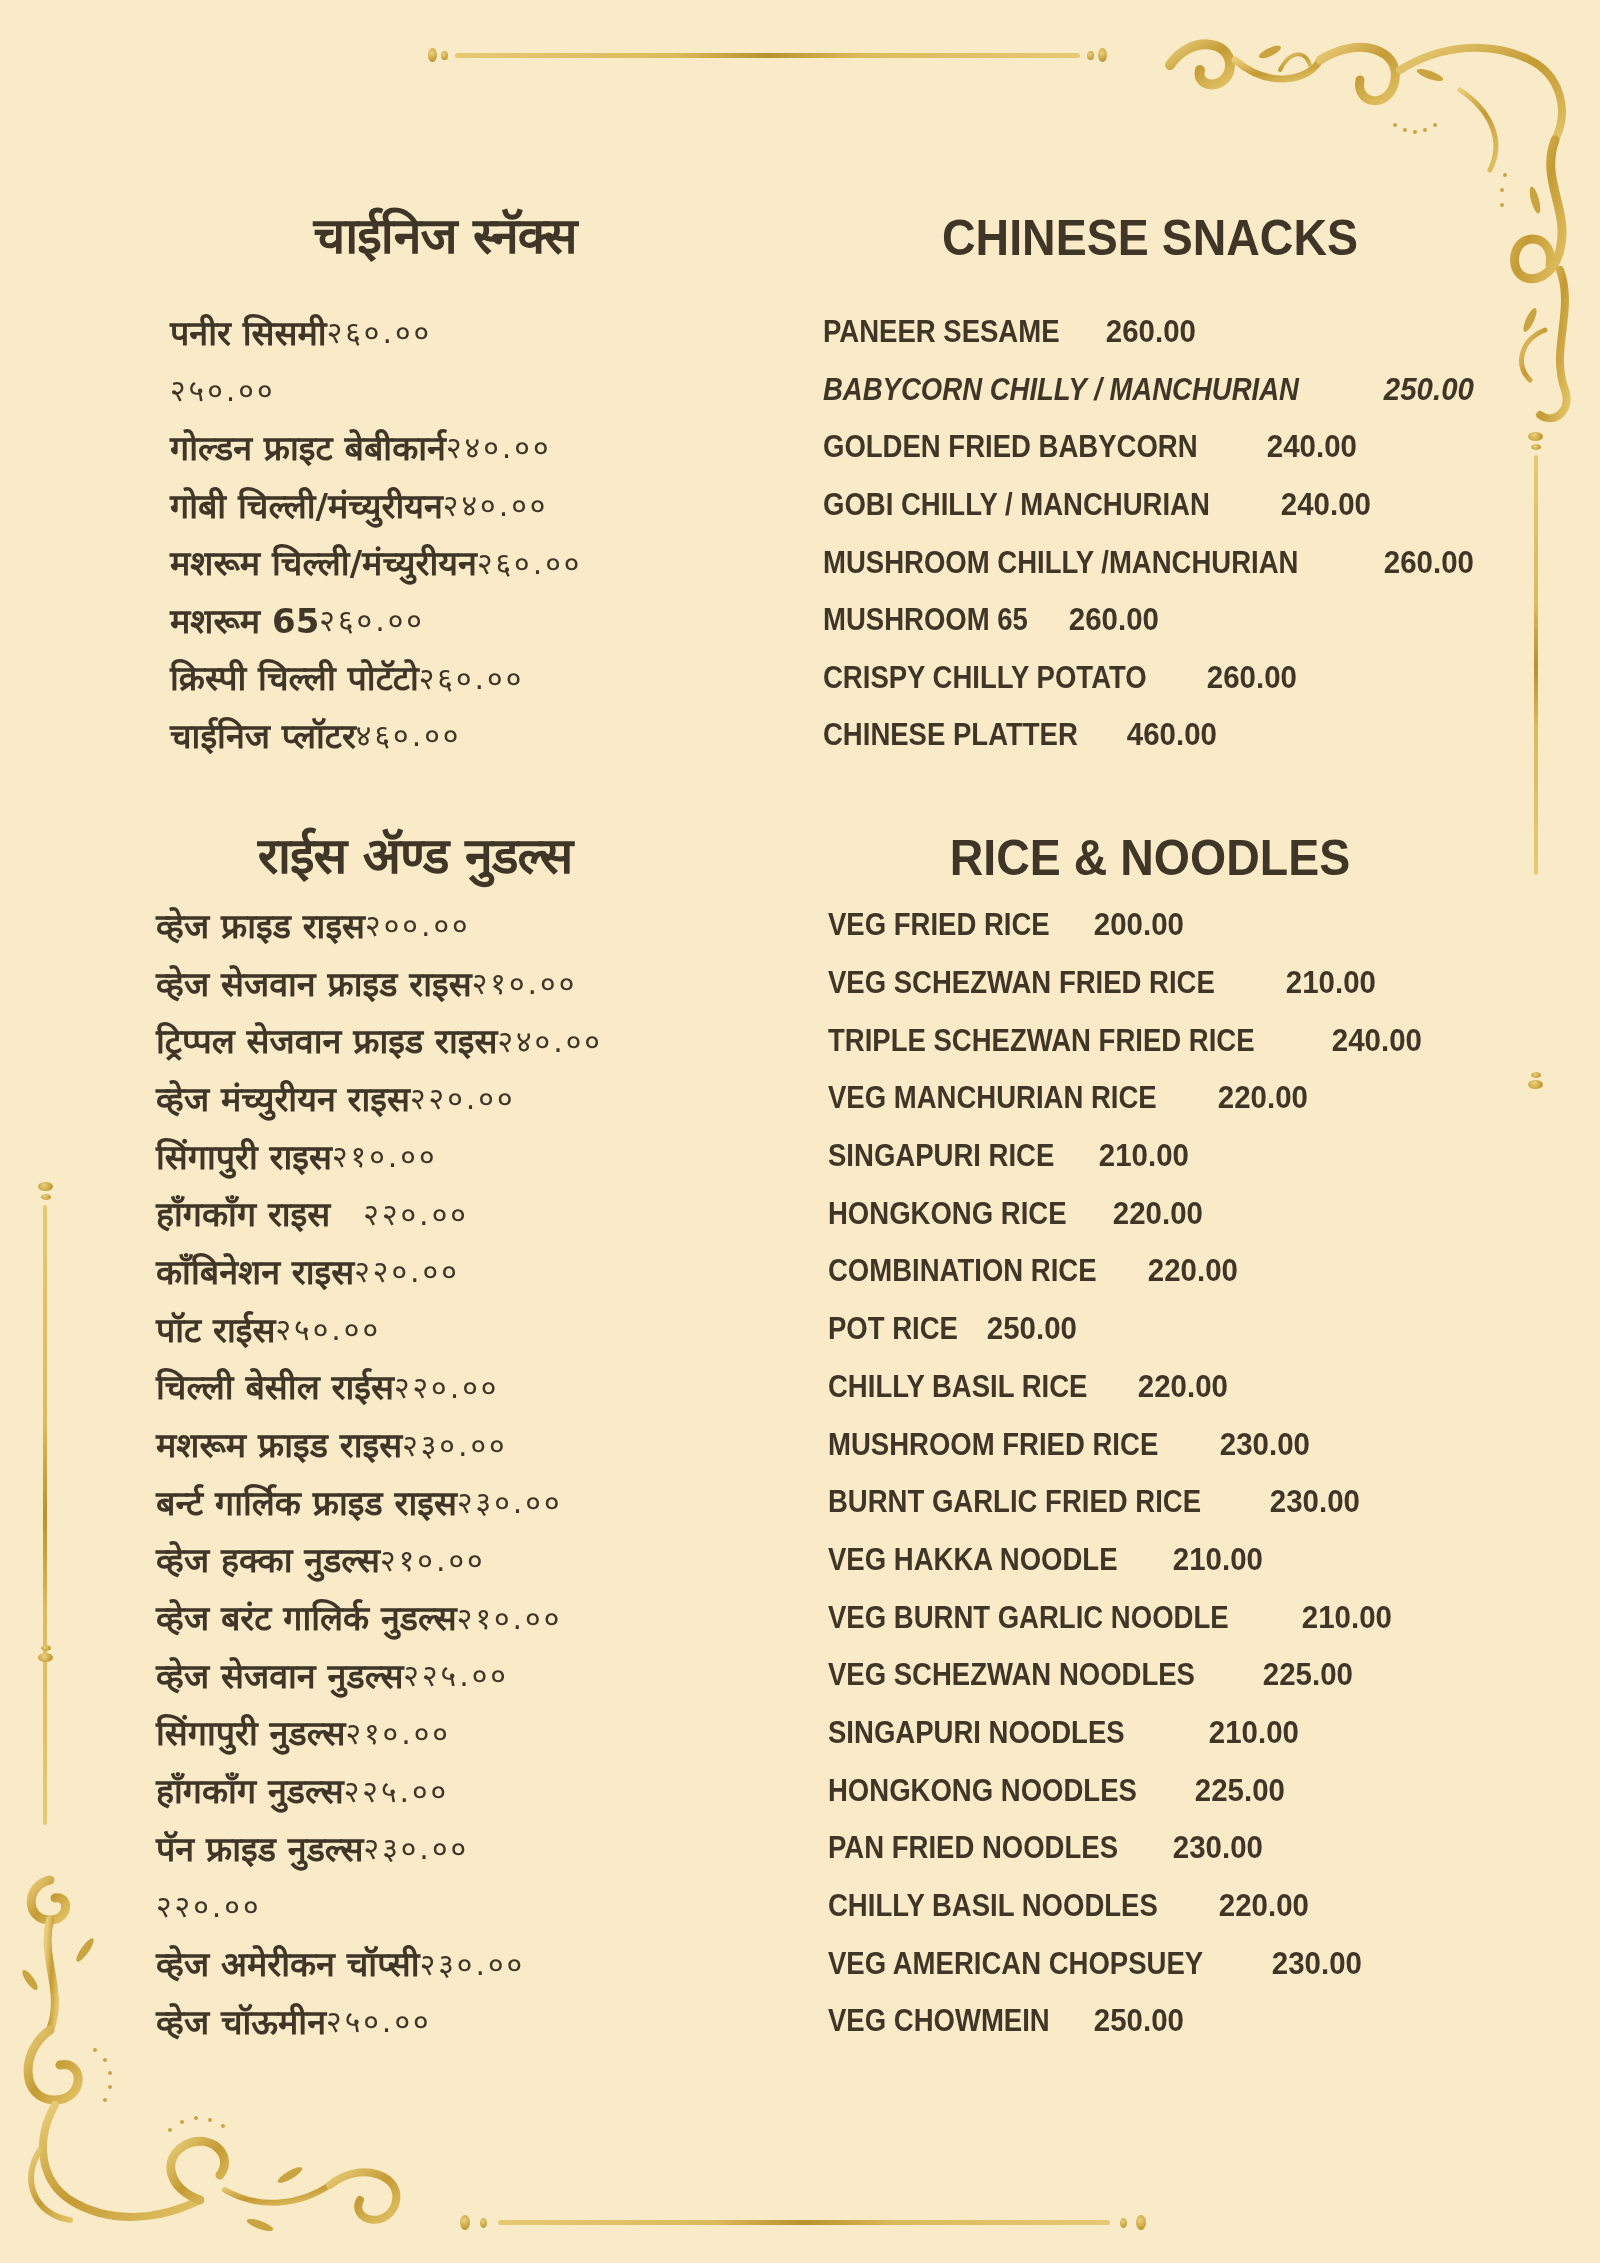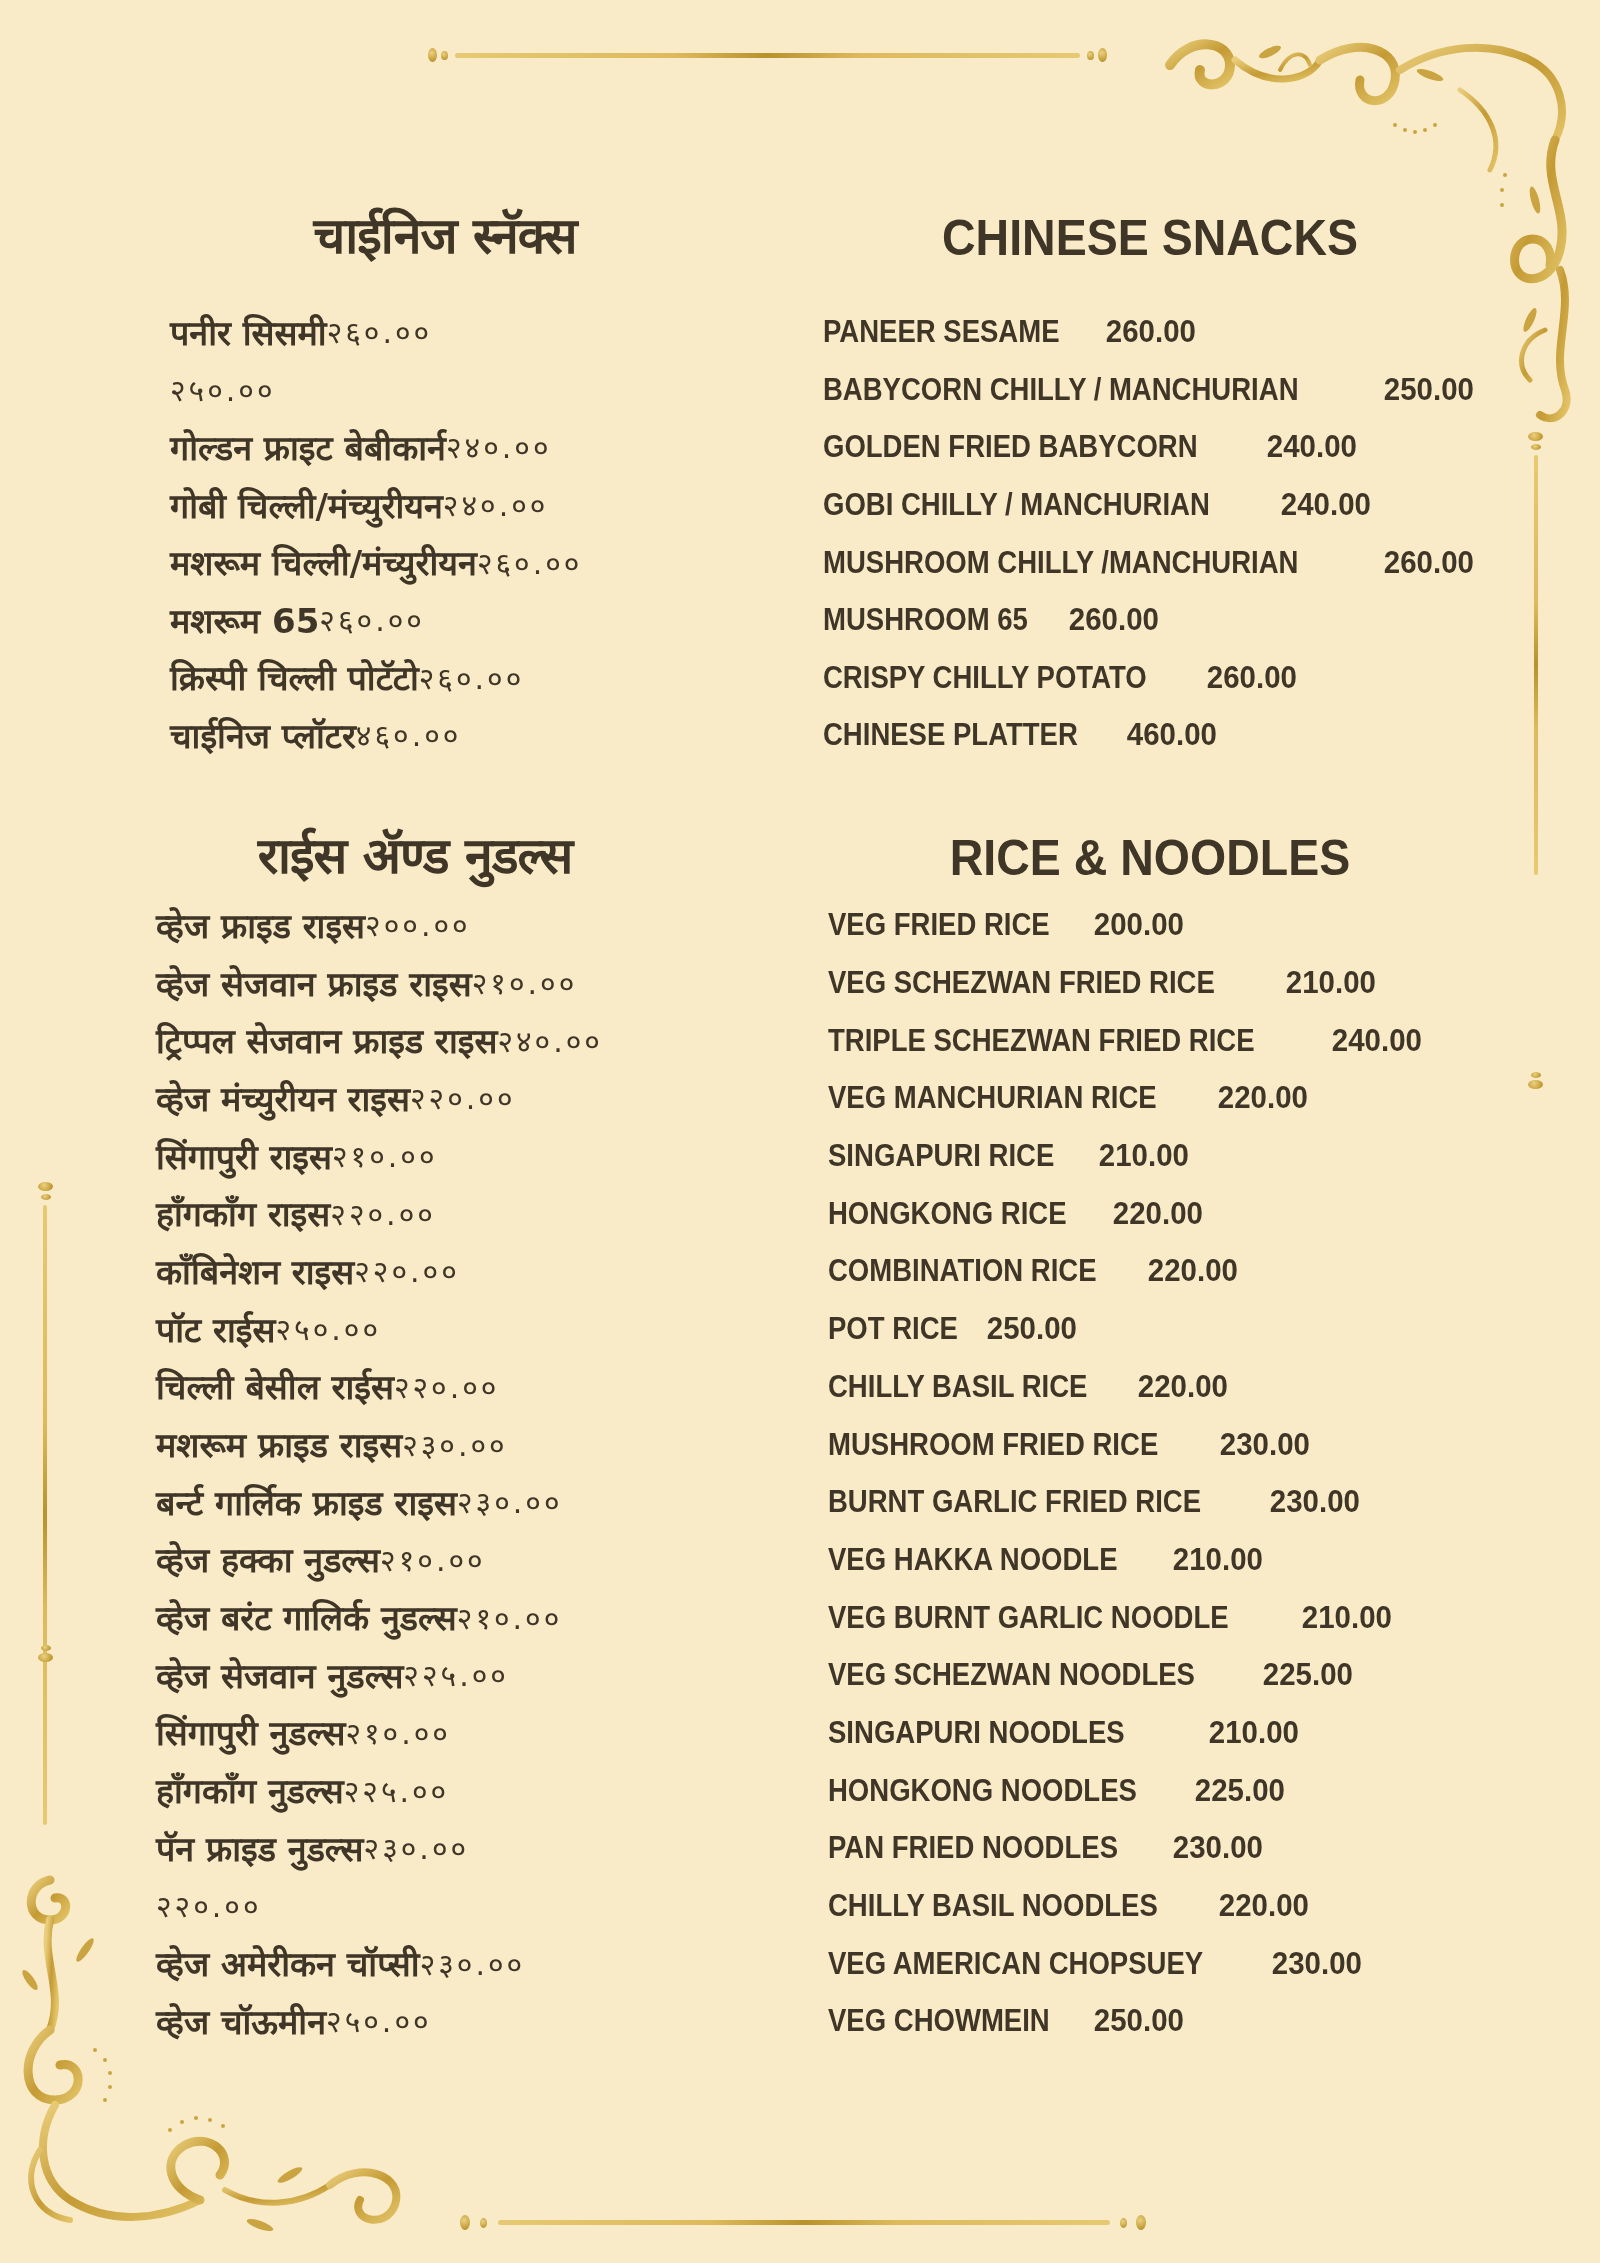--- a/index.html
+++ b/index.html
@@ -204,21 +204,21 @@
       <li class="row" style="height: 57.6px;">
     <span class="name-mr">चाईनिज प्लॉटर</span>
     <span class="price-mr">४६०.००</span>
   </li>
     </ul>
   <ul class="list" style="left:823px;top:303px;width:643px;" id="snacks-en">
       <li class="row" style="height: 57.6px;">
     <span class="name-en">PANEER SESAME</span>
     <span class="price-en">260.00</span>
   </li>
-      <li class="row" style="height: 57.6px;">
+      <li class="row" style="height: 57.6px; font-style: italic;">
     <span class="name-en">BABYCORN CHILLY / MANCHURIAN</span>
     <span class="price-en">250.00</span>
   </li>
       <li class="row" style="height: 57.6px;">
     <span class="name-en">GOLDEN FRIED BABYCORN</span>
     <span class="price-en">240.00</span>
   </li>
       <li class="row" style="height: 57.6px;">
     <span class="name-en">GOBI CHILLY / MANCHURIAN</span>
     <span class="price-en">240.00</span>
@@ -260,21 +260,21 @@
     <span class="price-mr">२४०.००</span>
   </li>
       <li class="row" style="height: 57.7px;">
     <span class="name-mr">व्हेज मंच्युरीयन राइस</span>
     <span class="price-mr">२२०.००</span>
   </li>
       <li class="row" style="height: 57.7px;">
     <span class="name-mr">सिंगापुरी राइस</span>
     <span class="price-mr">२१०.००</span>
   </li>
-      <li class="row" style="height: 57.7px;">
+      <li class="row" style="height: 57.7px; gap: 33px;">
     <span class="name-mr">हॉंगकॉंग राइस</span>
     <span class="price-mr">२२०.००</span>
   </li>
       <li class="row" style="height: 57.7px;">
     <span class="name-mr">कॉंबिनेशन राइस</span>
     <span class="price-mr">२२०.००</span>
   </li>
       <li class="row" style="height: 57.7px;">
     <span class="name-mr">पॉट राईस</span>
     <span class="price-mr">२५०.००</span>

